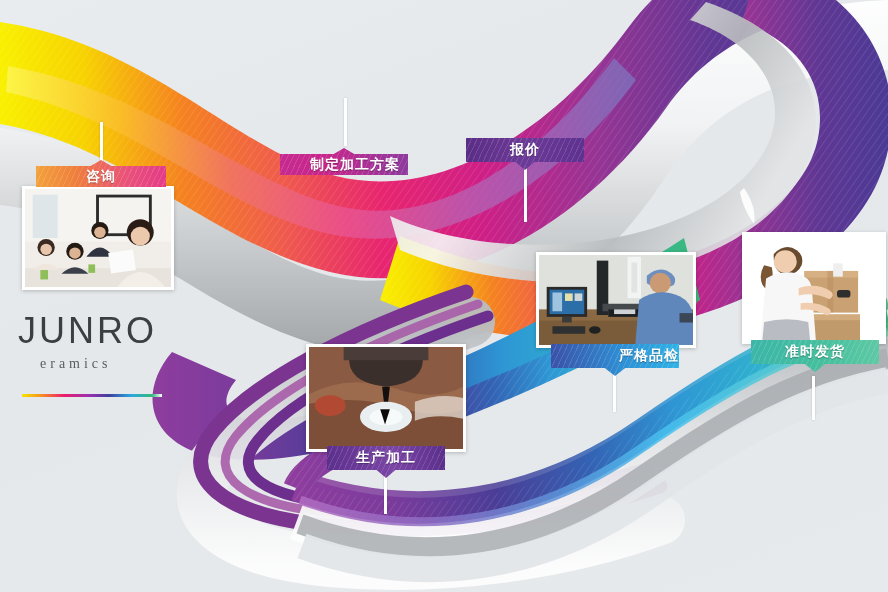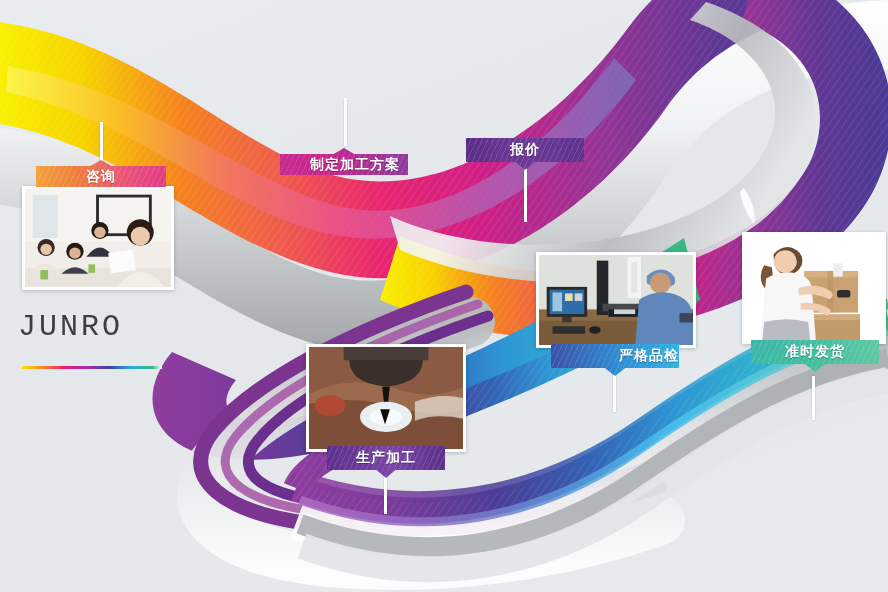--- a/index.html
+++ b/index.html
@@ -12,22 +12,22 @@
     position: relative;
     width: 888px; height: 592px;
     background: linear-gradient(160deg,#e9ecee 0%,#e4e8ea 40%,#e7eaec 100%);
     overflow: hidden;
   }
   #ribbon-svg { position:absolute; left:0; top:0; width:888px; height:592px; }
 
   
   .brand { position:absolute; left:18px; top:312px; width:190px; }
   .brand-name {
-    font-size: 30px; letter-spacing: 3px; color:#3c3f42;
-    font-family:Liberation Mono, monospace; font-weight:400;
+    font-size: 36px; letter-spacing: 3px; color:#3c3f42;
+    font-family:Liberation Sans, sans-serif; font-weight:400;
     line-height:1.05;
   }
   .brand-sub {
     font-size: 14px; letter-spacing: 4px; color:#5a5d60;
     font-family:"Liberation Serif", serif;
     margin-left: 22px; margin-top:6px;
   }
   .brand-rule {
     margin-top: 22px; margin-left: 4px;
     width: 140px; height: 3px;
@@ -359,16 +359,17 @@
     <span class="txt">严格品检</span>
   </div>
 
   <div class="label lbl-ship notch-down" style="left:751px; top:340px; width:128px; height:32px;">
     <span class="hatch"></span>
     <span class="txt">准时发货</span>
   </div>
 
   <div class="brand">
     <div class="brand-name">JUNRO</div>
+    <div class="brand-sub">eramics</div>
     <div class="brand-rule"></div>
   </div>
 
 </div>
 
 </body></html>

